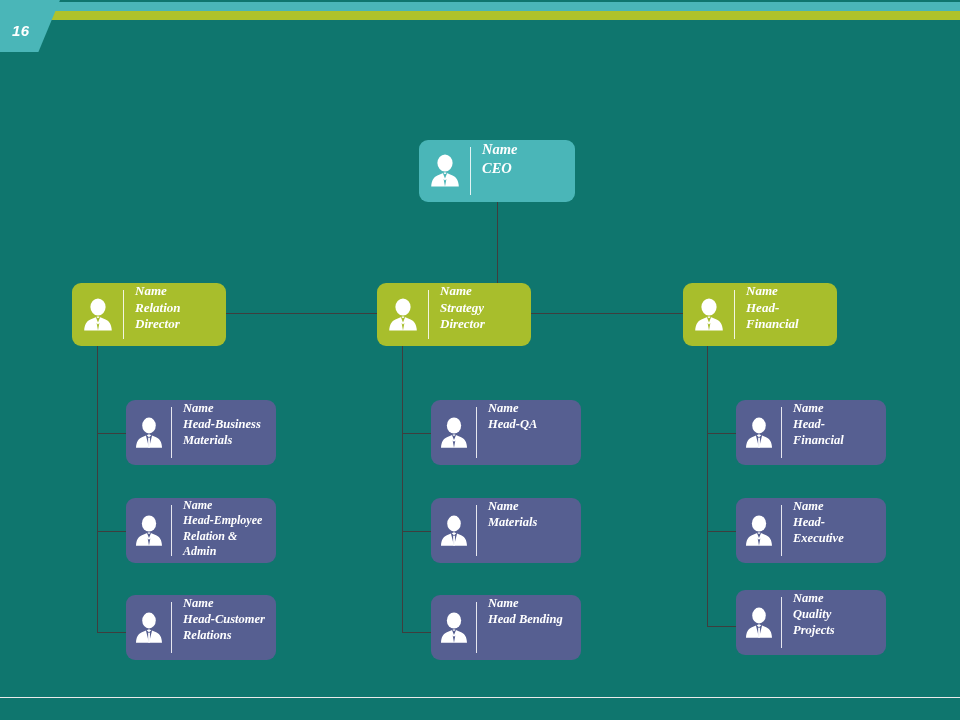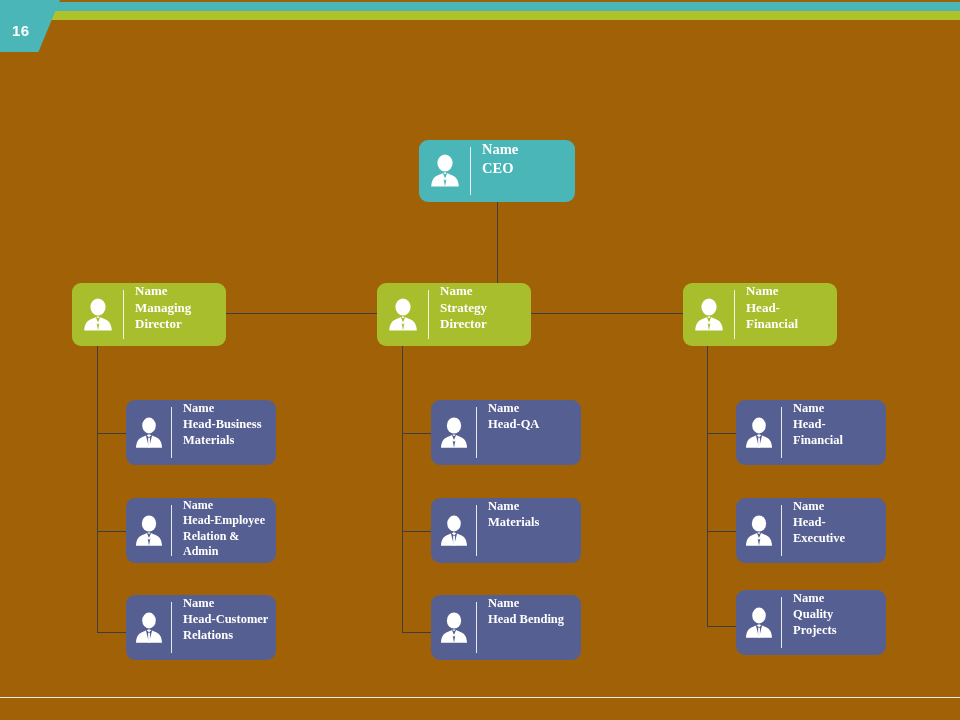--- a/index.html
+++ b/index.html
@@ -4,23 +4,24 @@
 <style>
   html, body {
     margin: 0;
     padding: 0;
     background: #ffffff;
   }
   #slide {
     position: relative;
     width: 960px;
     height: 720px;
-    background: #a16207;
+    background: #0f766e;
     overflow: hidden;
     font-family: "Liberation Serif", "DejaVu Serif", serif;
+    font-style: italic;
   }
 
   
   .bar-teal {
     position: absolute;
     left: 48px;
     top: 2px;
     width: 912px;
     height: 9px;
     background: #4AB6B8;
@@ -189,21 +190,21 @@
     <div class="icon-cell">
       <svg width="34" height="36" viewBox="0 0 34 36" aria-hidden="true">
         <ellipse cx="17" cy="10" rx="7.6" ry="8.6" fill="#ffffff"></ellipse>
         <path d="M17 19.2 L9.4 22.4 C5.6 24 3.4 27.6 3.2 33.6 L30.8 33.6 C30.6 27.6 28.4 24 24.6 22.4 Z" fill="#ffffff"></path>
         <path d="M14.6 19.6 L17 25.4 L19.4 19.6 L17 21.2 Z" fill="#A8BE2C"></path>
         <path d="M15.6 26 L17 33.6 L18.4 26 L17 27.4 Z" fill="#A8BE2C"></path>
       </svg>
     </div>
     <div class="text-cell">
       <span>Name</span>
-      <span>Managing</span>
+      <span>Relation</span>
       <span>Director</span>
     </div>
   </div>
 
   <div class="node olive lvl2" style="left:377px; top:283px; width:154px; height:63px;">
     <div class="icon-cell">
       <svg width="34" height="36" viewBox="0 0 34 36" aria-hidden="true">
         <ellipse cx="17" cy="10" rx="7.6" ry="8.6" fill="#ffffff"></ellipse>
         <path d="M17 19.2 L9.4 22.4 C5.6 24 3.4 27.6 3.2 33.6 L30.8 33.6 C30.6 27.6 28.4 24 24.6 22.4 Z" fill="#ffffff"></path>
         <path d="M14.6 19.6 L17 25.4 L19.4 19.6 L17 21.2 Z" fill="#A8BE2C"></path>

